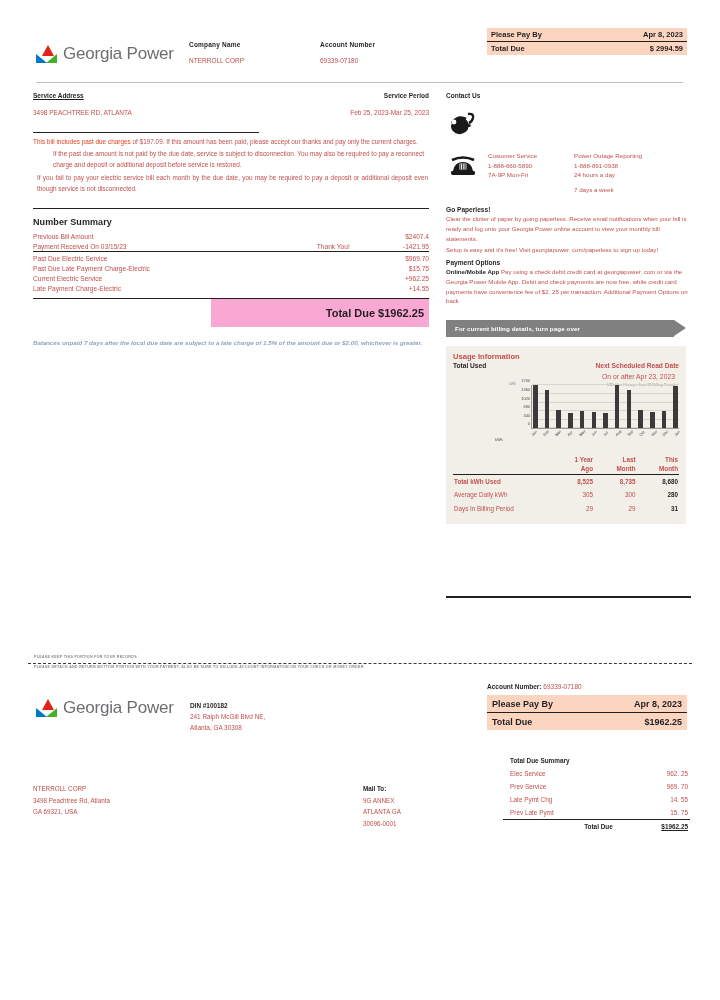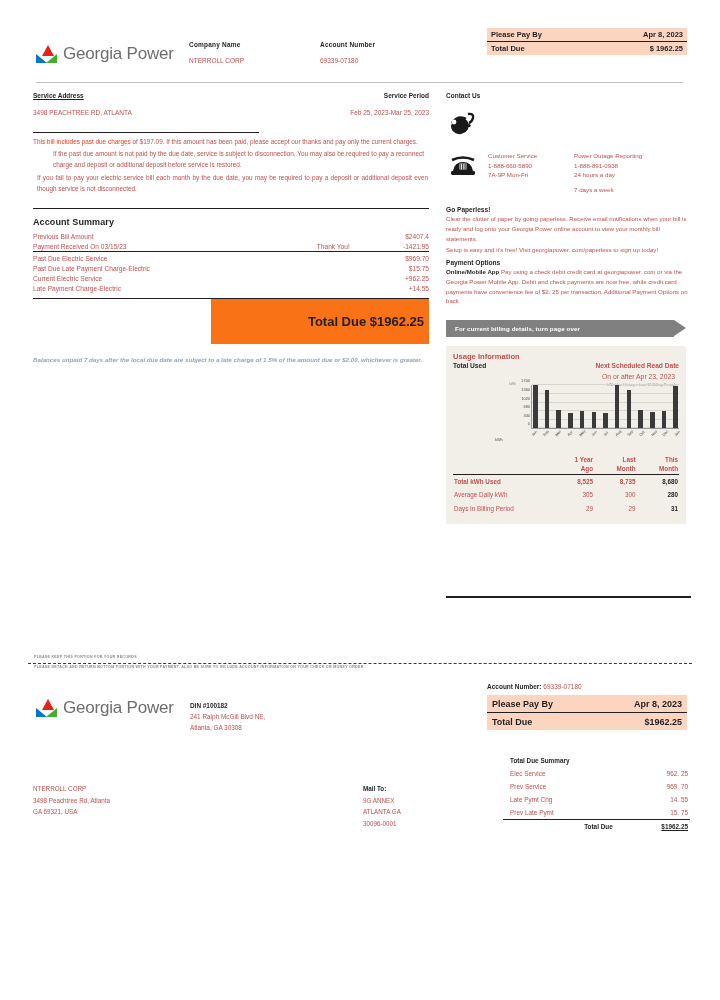--- a/index.html
+++ b/index.html
@@ -71,22 +71,22 @@
 
   .bs-wrap { margin-top: 14px; border-top: 1.3px solid #231f20; padding-top: 8px; width: 100%; }
   .bs-title { font-size: 9px; font-weight: bold; color: #231f20; margin-bottom: 4px; letter-spacing: .1px; }
   table.bs { width: 100%; border-collapse: collapse; font-size: 6.6px; color: #c0504d; }
   table.bs td { padding: 1.6px 0; }
   table.bs td.mid { text-align: center; }
   table.bs td.amt { text-align: right; }
   table.bs tr.topline td { border-top: 1.3px solid #231f20; padding-top: 2.5px; }
   .bs-total-sep { height: 1.3px; background: #231f20; margin-top: 4px; }
   .bs-total {
-    background: #f97316; margin-left: 45%; padding: 15px 5px;
-    font-size: 13px; font-weight: bold; color: #231f20; text-align: right;
+    background: #f9a8d4; margin-left: 45%; padding: 8px 5px;
+    font-size: 11px; font-weight: bold; color: #231f20; text-align: right;
   }
   .late-note { margin-top: 11px; font-size: 6.2px; font-style: italic; font-weight: bold; color: #8ba3c7; line-height: 1.7; }
 
   
   .rcol { position: absolute; left: 446px; top: 92px; width: 245px; }
   .contact-lbl { font-size: 6.5px; font-weight: bold; color: #231f20; }
   .contact-grid { margin-top: 10px; }
   .crow { display: flex; gap: 8px; margin-bottom: 12px; }
   .cicon { width: 34px; height: 30px; flex: 0 0 auto; display: flex; align-items: center; justify-content: center; }
   .cbody { flex: 1 1 auto; }
@@ -204,21 +204,21 @@
     </div>
 
     <div class="paybox">
       <div class="row">
         <span class="k">Please Pay By</span>
         <span class="v">Apr 8, 2023</span>
       </div>
       <div class="sep"></div>
       <div class="row">
         <span class="k">Total Due</span>
-        <span class="v">$ 1962.25</span>
+        <span class="v">$ 2994.59</span>
       </div>
     </div>
   </div>
   <div class="rule-main"></div>
 
   <div class="lcol">
     <div class="svc-head">
       <span class="u">Service Address</span>
       <span>Service Period</span>
     </div>
@@ -229,21 +229,21 @@
 
     <div class="notice">
       <div class="notice-body">
         <p><span class="hl">This bill includes  past due charges</span><span> of $197.09. If this amount has been paid, please accept our thanks and pay only the current charges.</span></p>
         <p class="ind">If  the  past  due  amount  is  not  paid  by  the  due  date,  service  is  subject  to  disconnection.   You   may  also  be  required  to  pay  a  reconnect  charge  and  deposit  or additional  deposit  before service is restored.</p>
         <p class="ind2">If you fail to pay your electric service  bill each month by the due  date, you may be required  to pay a deposit  or additional  deposit  even though service  is not disconnected.</p>
       </div>
     </div>
 
     <div class="bs-wrap">
-      <div class="bs-title">Account Summary</div>
+      <div class="bs-title">Number Summary</div>
       <table class="bs">
         <tbody>
             <tr>
               <td>Previous  Bill Amount</td>
               <td class="mid"></td>
               <td class="amt">$2407.4</td>
             </tr>
             <tr>
               <td>Payment Received  On 03/15/23</td>
               <td class="mid">Thank You!</td>

